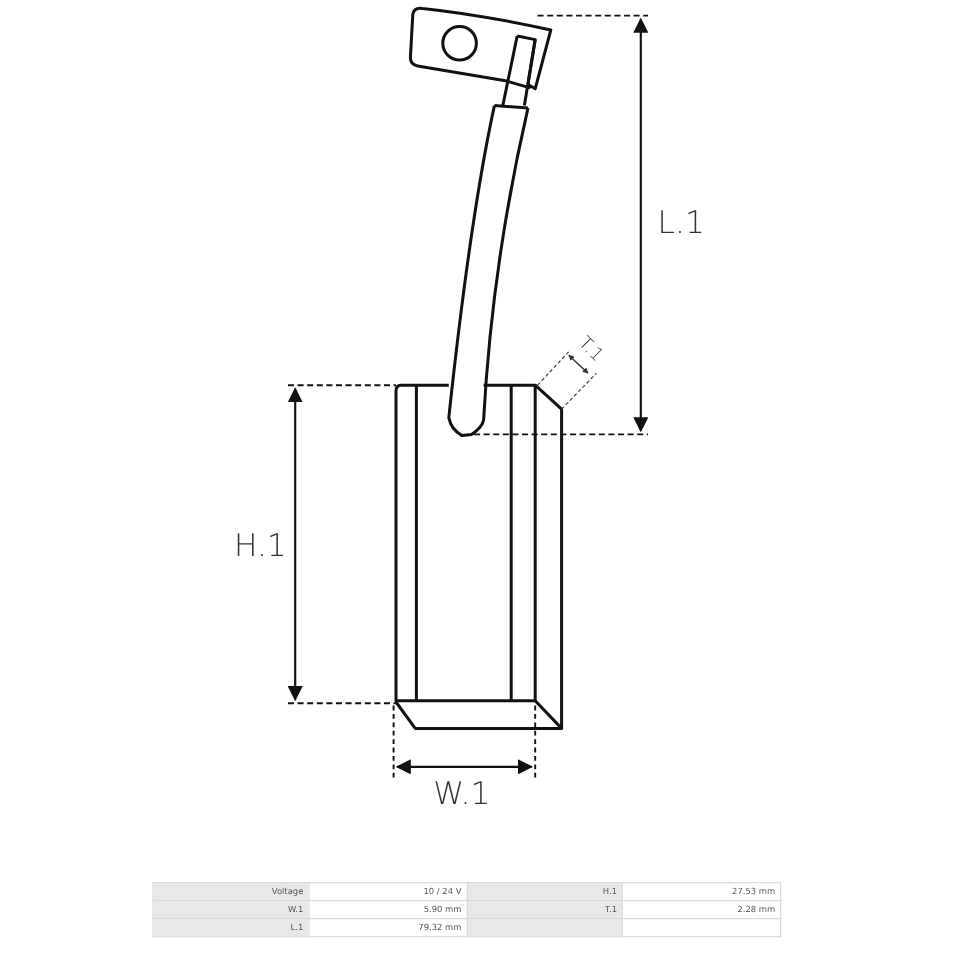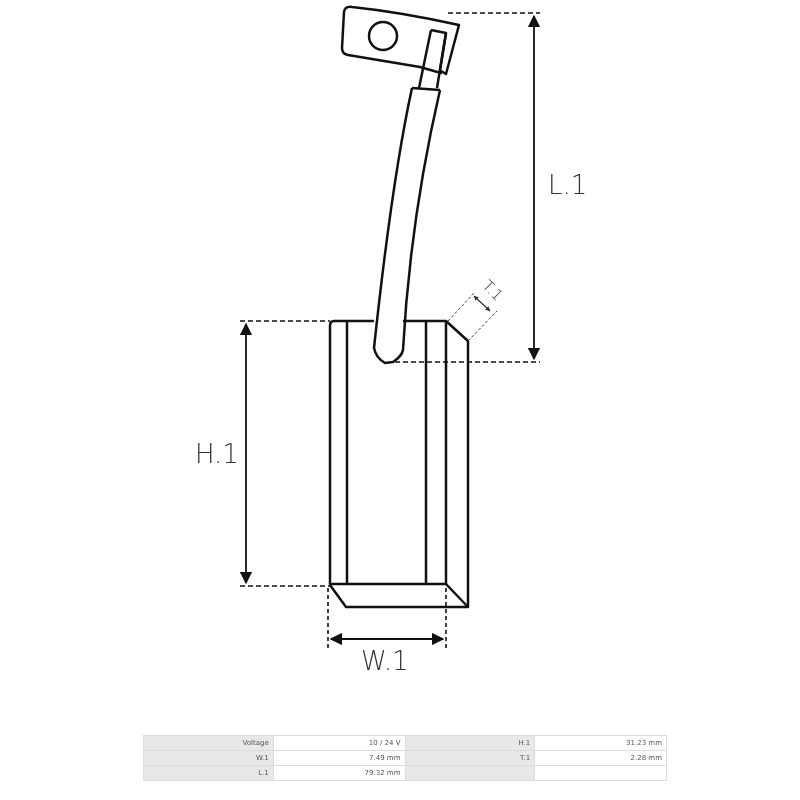--- a/index.html
+++ b/index.html
@@ -1,20 +1,20 @@
 <!DOCTYPE html>
 <html><head>
   <meta charset="utf-8">
   <style>
     html, body { margin: 0; padding: 0; background: #ffffff; }
     body { width: 800px; height: 800px; position: relative; overflow: hidden; font-family: "DejaVu Sans", sans-serif; }
     #diagram { position: absolute; left: 0; top: 0; width: 800px; height: 720px; }
     .dim-label { font-family: "DejaVu Sans", sans-serif; font-weight: 300; fill: #333; }
     #spec-table {
-      position: absolute; left: 143px; top: 735px; width: 524px;
+      position: absolute; left: 127px; top: 735px; width: 524px;
       border-collapse: collapse; font-family: "DejaVu Sans", sans-serif; font-size: 7px; color: #555;
     }
     #spec-table td {
       border: 1px solid #dcdcdc; height: 15px; padding: 0 4px; text-align: right; box-sizing: border-box;
     }
     #spec-table td.lbl { background: #e8e8e8; width: 130px; }
     #spec-table td.val { background: #ffffff; width: 132px; }
   </style>
 </head>
 <body>
@@ -77,25 +77,25 @@
     <text class="dim-label" x="478" y="295" font-size="15" transform="rotate(45 490 295)">T.1</text>
   </g>
 </svg>
 
 <table id="spec-table">
   <tbody>
     <tr>
       <td class="lbl">Voltage</td>
       <td class="val">10 / 24 V</td>
       <td class="lbl">H.1</td>
-      <td class="val">31.23 mm</td>
+      <td class="val">27.53 mm</td>
     </tr>
     <tr>
       <td class="lbl">W.1</td>
-      <td class="val">7.49 mm</td>
+      <td class="val">5.90 mm</td>
       <td class="lbl">T.1</td>
       <td class="val">2.28 mm</td>
     </tr>
     <tr>
       <td class="lbl">L.1</td>
       <td class="val">79.32 mm</td>
       <td class="lbl"></td>
       <td class="val"></td>
     </tr>
   </tbody>

